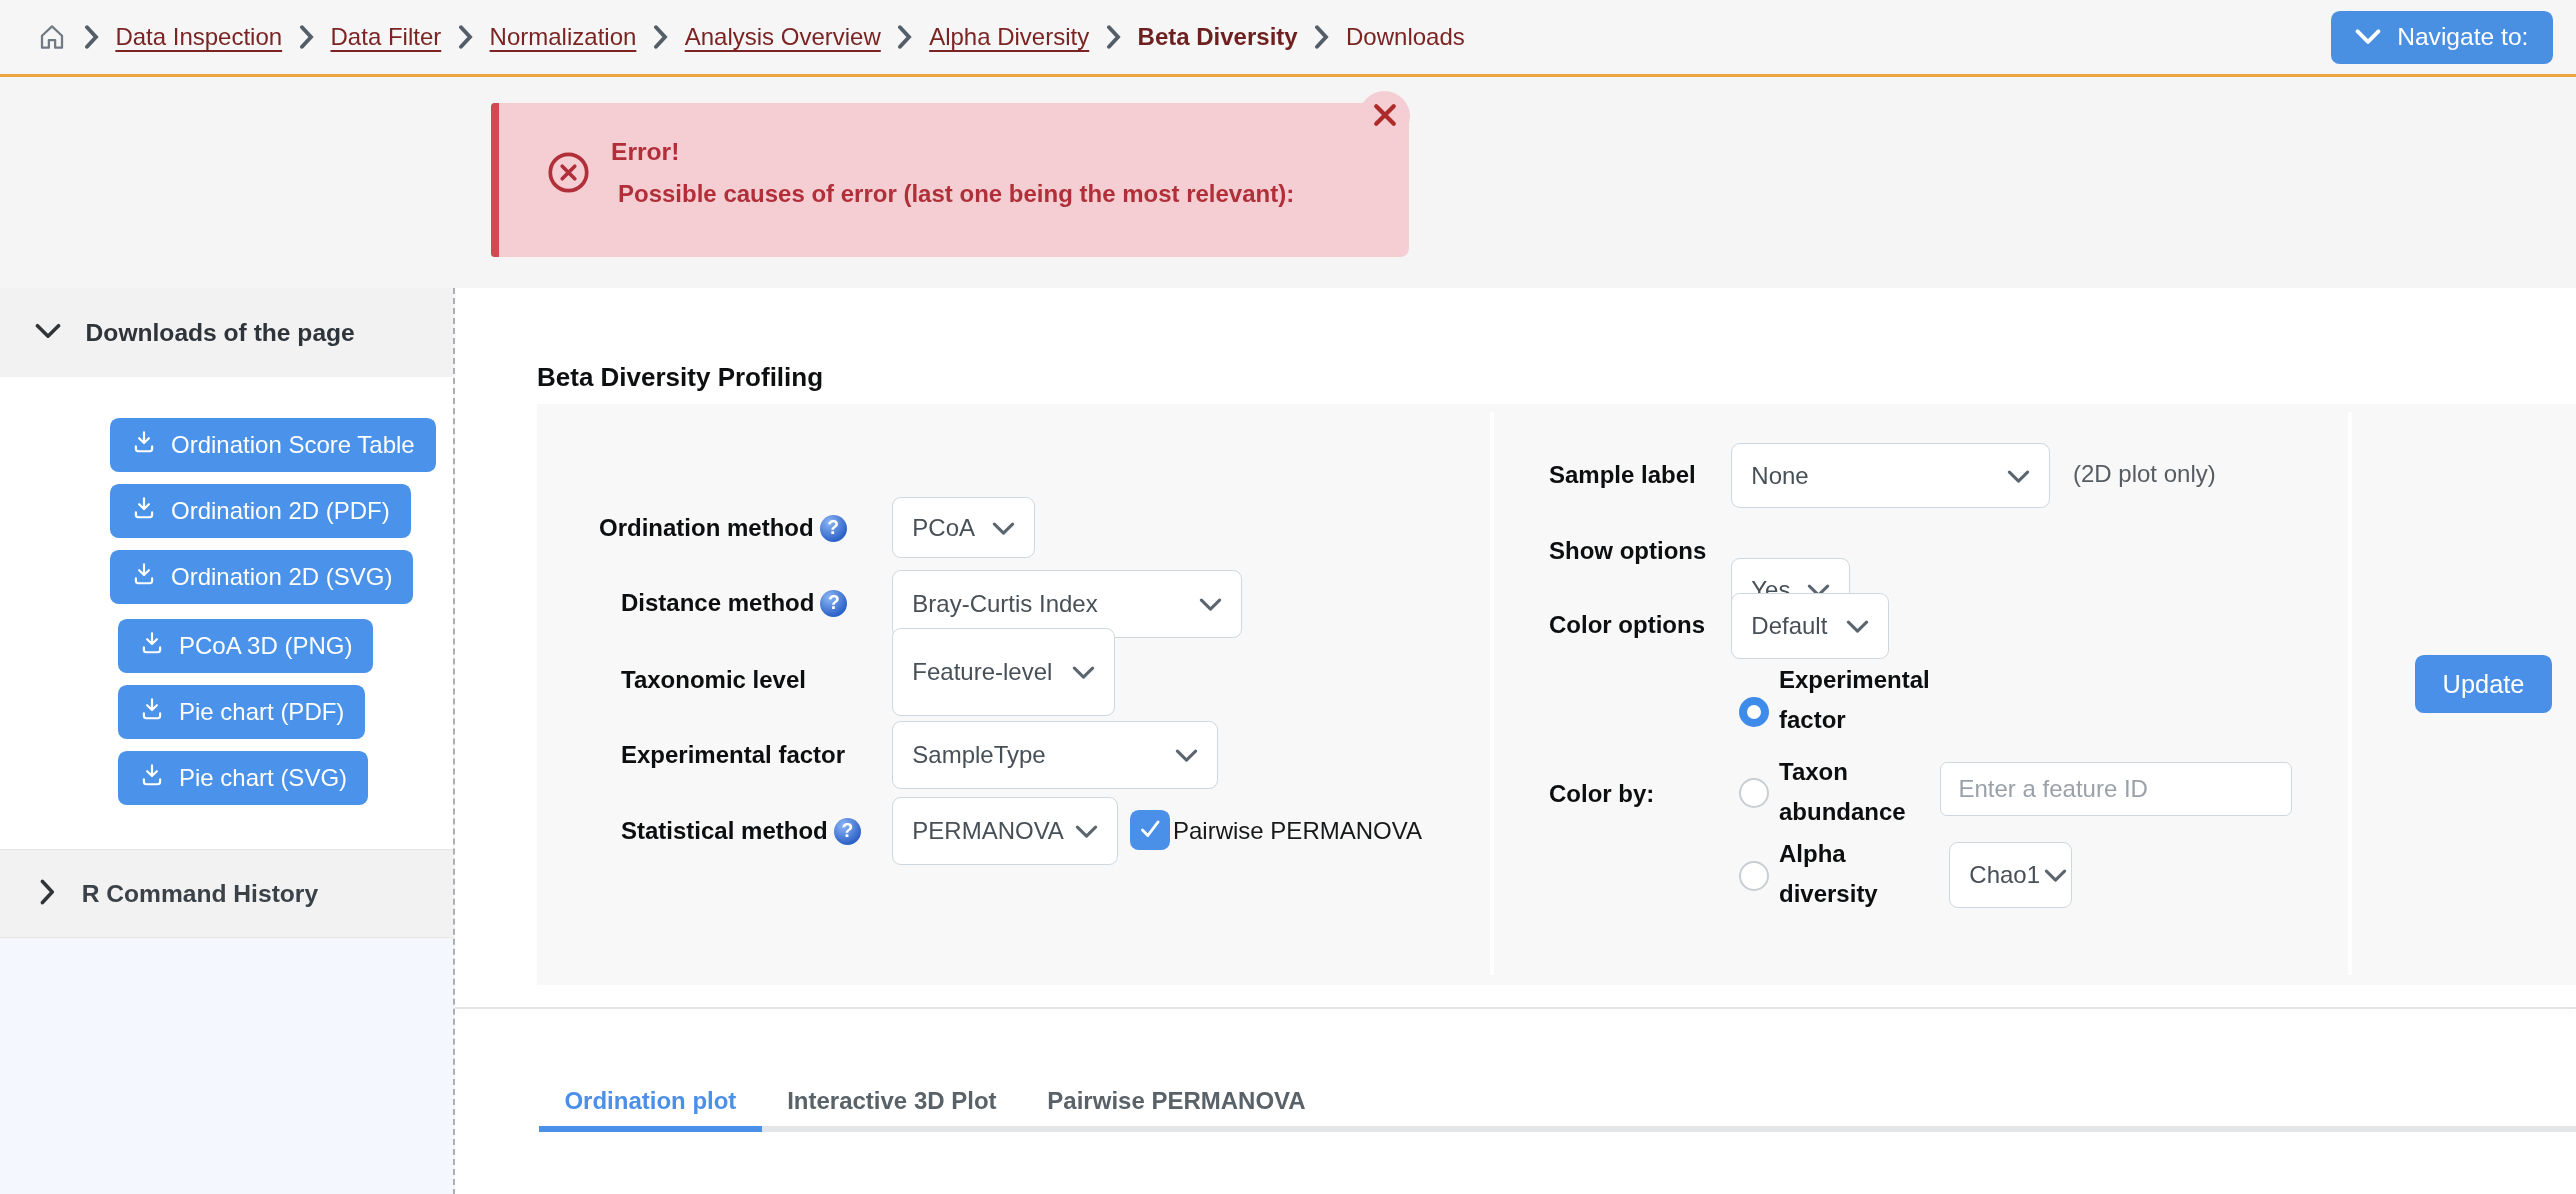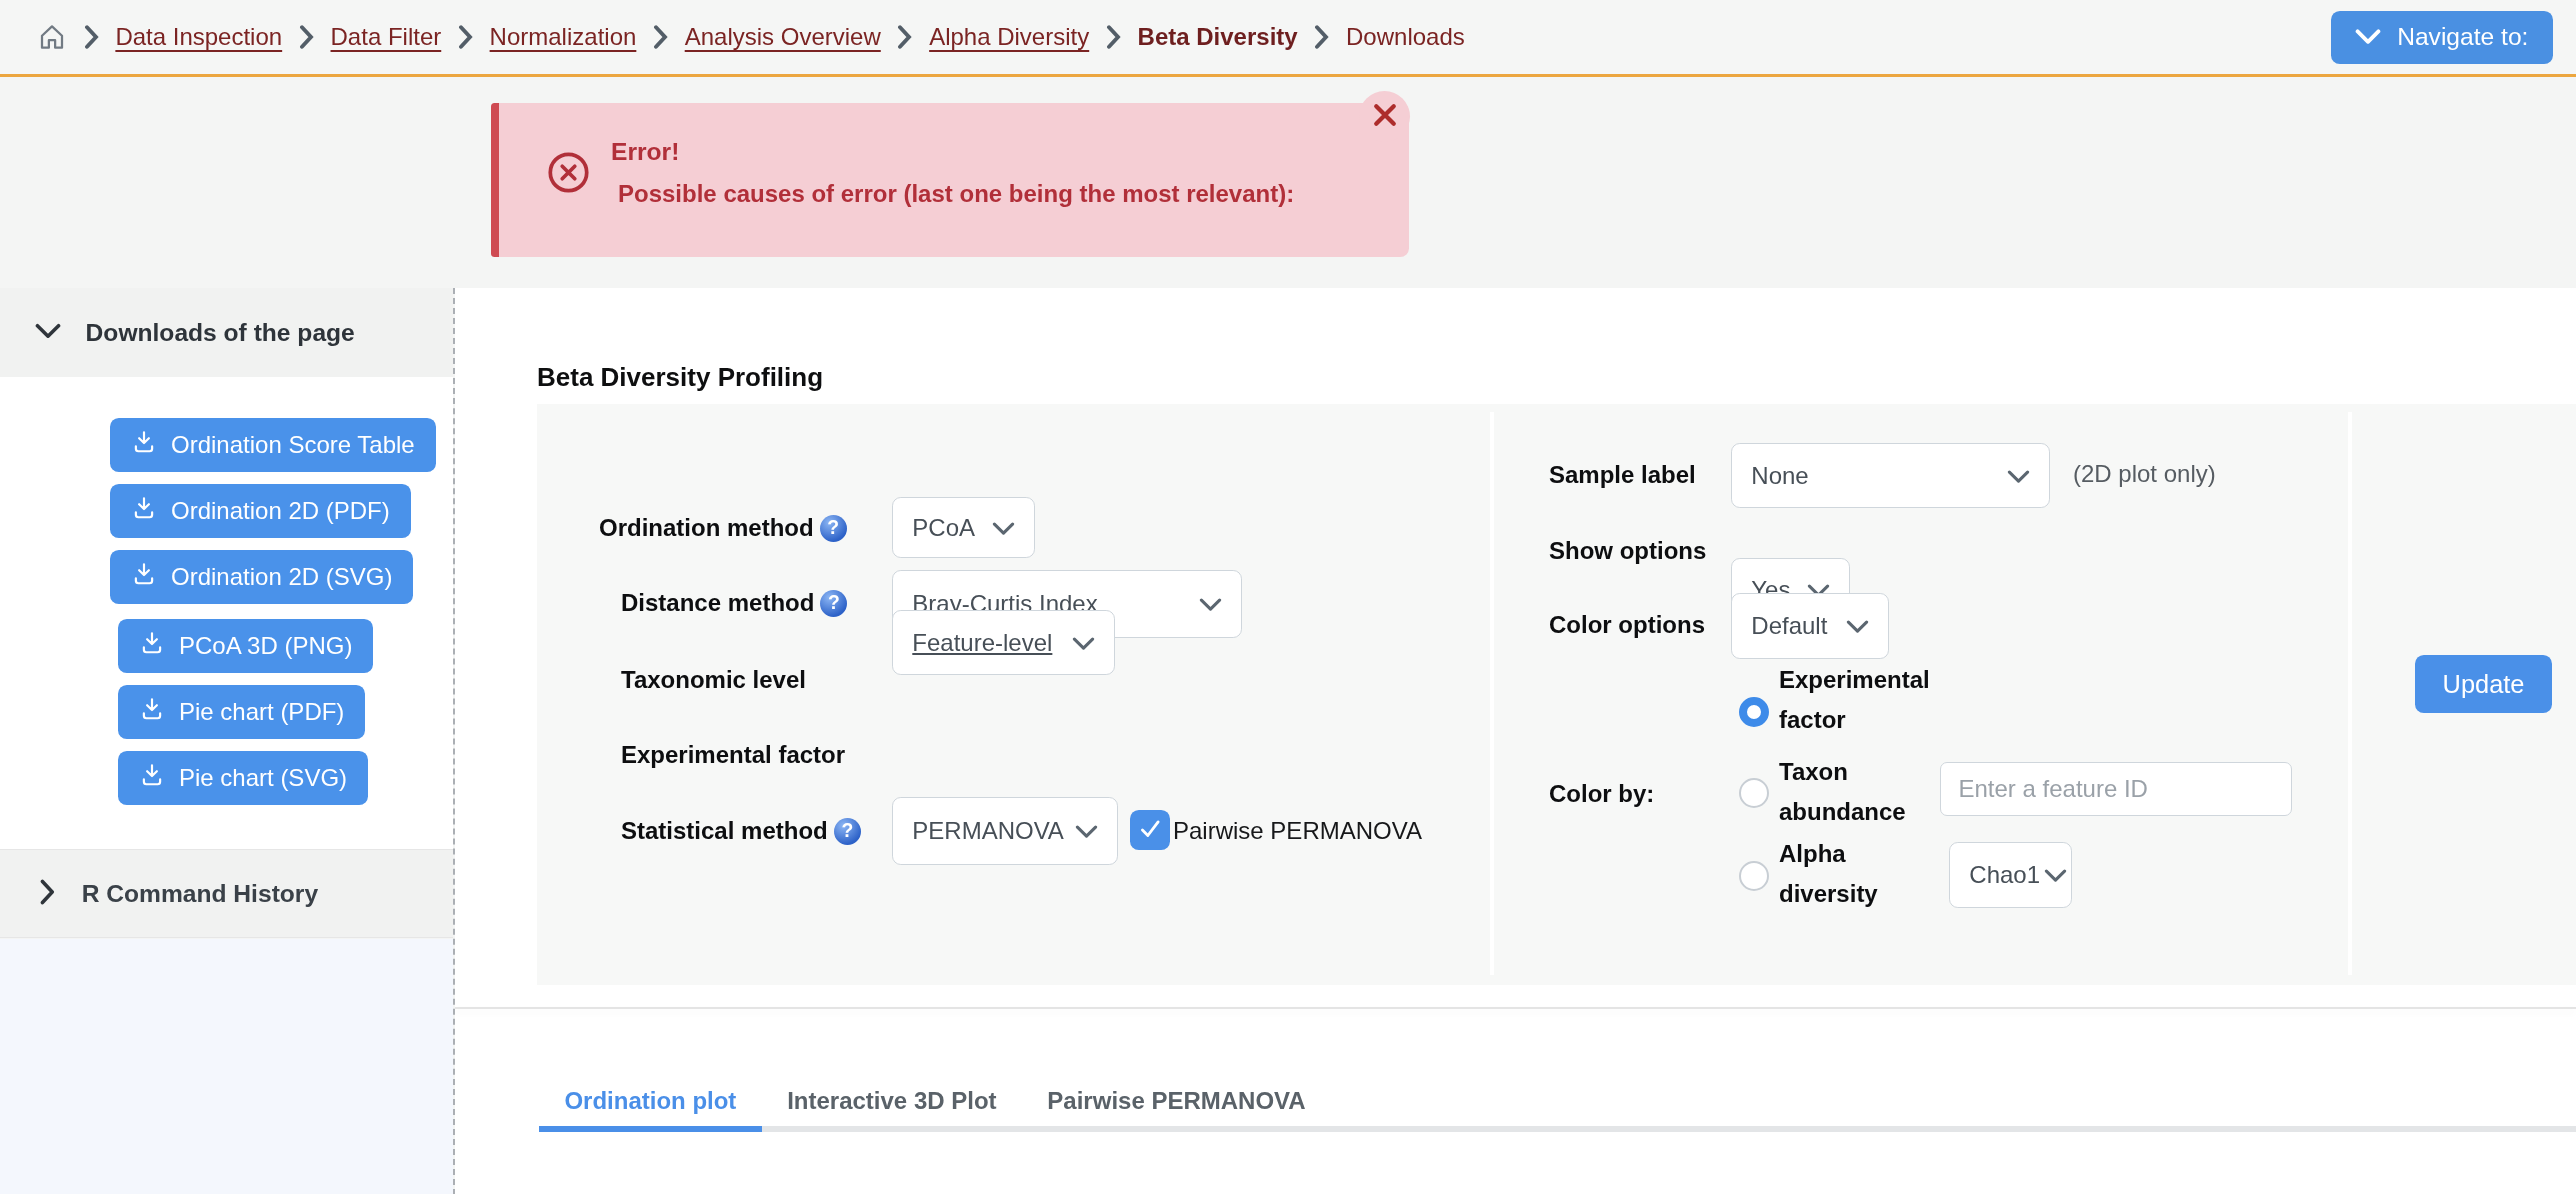--- a/index.html
+++ b/index.html
@@ -260,29 +260,35 @@
   <div class="sel" style="left:892px; top:570px; width:350px; height:68px;">
     <span>Bray-Curtis Index</span>
     <span><svg width="23" height="14" viewBox="0 0 16 10" fill="none" stroke="#5b6670" stroke-width="2.2" stroke-linecap="round" stroke-linejoin="round">
           <path d="M1.5 1.5 L8 8 L14.5 1.5"></path>
         </svg></span>
   </div>
 
   <div class="frow" style="left:621px; top:660px;">
     <span class="flabel">Taxonomic level</span>
   </div>
-  <div class="sel" style="left:892px; top:610px; width:223px; height:65px;text-decoration:underline;">
+  <div class="sel" style="left:892px; top:628px; width:223px; height:88px;">
     <span>Feature-level</span>
     <span><svg width="23" height="14" viewBox="0 0 16 10" fill="none" stroke="#5b6670" stroke-width="2.2" stroke-linecap="round" stroke-linejoin="round">
           <path d="M1.5 1.5 L8 8 L14.5 1.5"></path>
         </svg></span>
   </div>
 
   <div class="frow" style="left:621px; top:735px;">
     <span class="flabel">Experimental factor</span>
+  </div>
+  <div class="sel" style="left:892px; top:721px; width:326px; height:68px;">
+    <span>SampleType</span>
+    <span><svg width="23" height="14" viewBox="0 0 16 10" fill="none" stroke="#5b6670" stroke-width="2.2" stroke-linecap="round" stroke-linejoin="round">
+          <path d="M1.5 1.5 L8 8 L14.5 1.5"></path>
+        </svg></span>
   </div>
 
   <div class="frow" style="left:621px; top:811px;">
     <span class="flabel">Statistical method</span>
     <span class="help">?</span>
   </div>
   <div class="sel" style="left:892px; top:797px; width:226px; height:68px;">
     <span>PERMANOVA</span>
     <span><svg width="23" height="14" viewBox="0 0 16 10" fill="none" stroke="#5b6670" stroke-width="2.2" stroke-linecap="round" stroke-linejoin="round">
           <path d="M1.5 1.5 L8 8 L14.5 1.5"></path>

